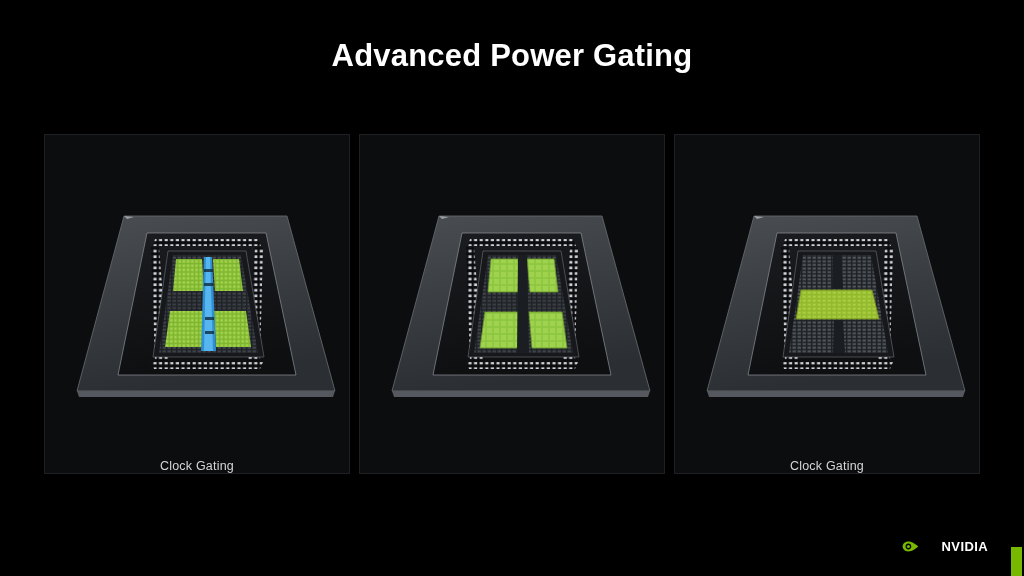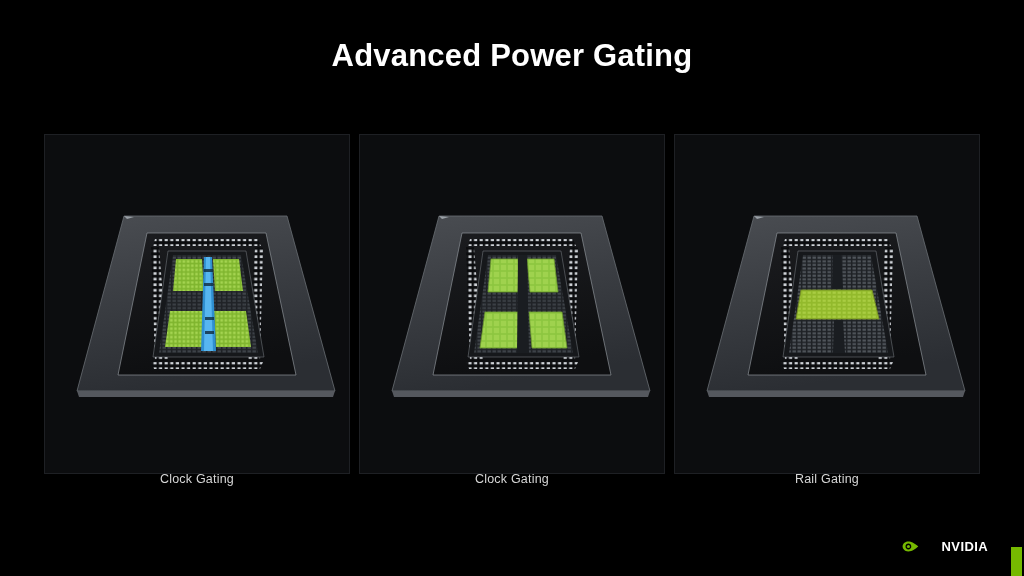--- a/index.html
+++ b/index.html
@@ -46,21 +46,21 @@
     background: #0c0d0f;
     border: 1px solid #1e2024;
     box-sizing: border-box;
     overflow: hidden;
   }
 
   
   #caption-row {
     position: absolute;
     left: 44px;
-    top: 472px;
+    top: 459px;
     width: 936px;
     height: 22px;
     display: flex;
     justify-content: space-between;
   }
   .caption {
     width: 306px;
     text-align: center;
     color: #d6d6d6;
     font-size: 12.5px;
@@ -272,21 +272,20 @@
       <polygon points="151,96 159,96 161,130 150,130" fill="#1a1d21"></polygon>
       <polygon points="152,161 161,161 163,194 151,194" fill="#1a1d21"></polygon>
     </svg>
   </div>
 
 </div>
 
 <div id="caption-row">
   <div class="caption">Clock Gating</div>
   <div class="caption">Clock Gating</div>
-  <div class="caption">Rail Gating</div>
 </div>
 
 <div id="nvidia-logo">
   <svg id="nvidia-eye" viewBox="0 0 34 26">
     <path d="M12.5 3.2 C5.5 3.2 1.2 8.5 1.2 13 C1.2 17.5 5.5 22.8 12.5 22.8 C21 22.8 27 17.2 32.6 13 C27 8.8 21 3.2 12.5 3.2 Z
              M12.8 7.2 C16.1 7.2 18.6 9.8 18.6 13 C18.6 16.2 16.1 18.8 12.8 18.8 C9.5 18.8 7 16.2 7 13 C7 9.8 9.5 7.2 12.8 7.2 Z" fill="#76b900"></path>
     <circle cx="12.8" cy="13" r="3.1" fill="#76b900"></circle>
   </svg>
   <span id="nvidia-wordmark">NVIDIA</span>
 </div>

